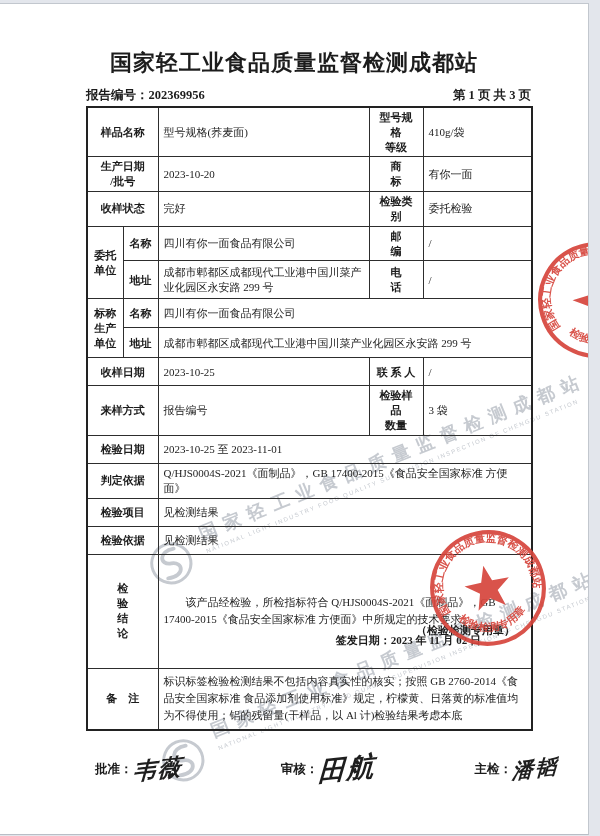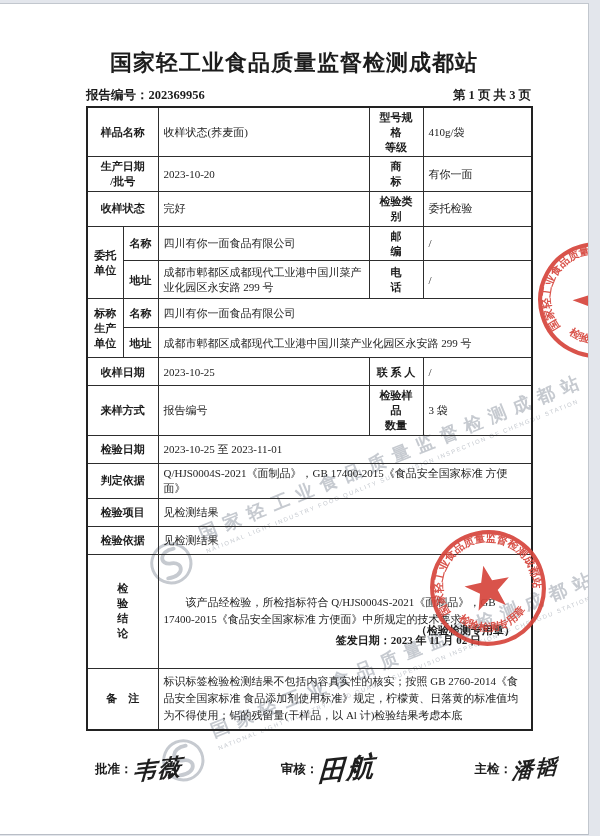--- a/index.html
+++ b/index.html
@@ -143,21 +143,21 @@
     <colgroup>
       <col class="col-g">
         <col class="col-s">
         <col class="col-v">
         <col class="col-l2">
         <col class="col-v2">
     </colgroup>
     <tbody>
         <tr style="height:30px;">
       <td class="lbl" colspan="2">样品名称</td>
-      <td class="val">收样状态(荞麦面)</td>
+      <td class="val">型号规格(荞麦面)</td>
       <td class="lbl">型号规格
 等级</td>
       <td class="val">410g/袋</td>
     </tr>
     <tr style="height:30px;">
       <td class="lbl" colspan="2">生产日期
 /批号</td>
       <td class="val">2023-10-20</td>
       <td class="lbl">商　　标</td>
       <td class="val">有你一面</td>

